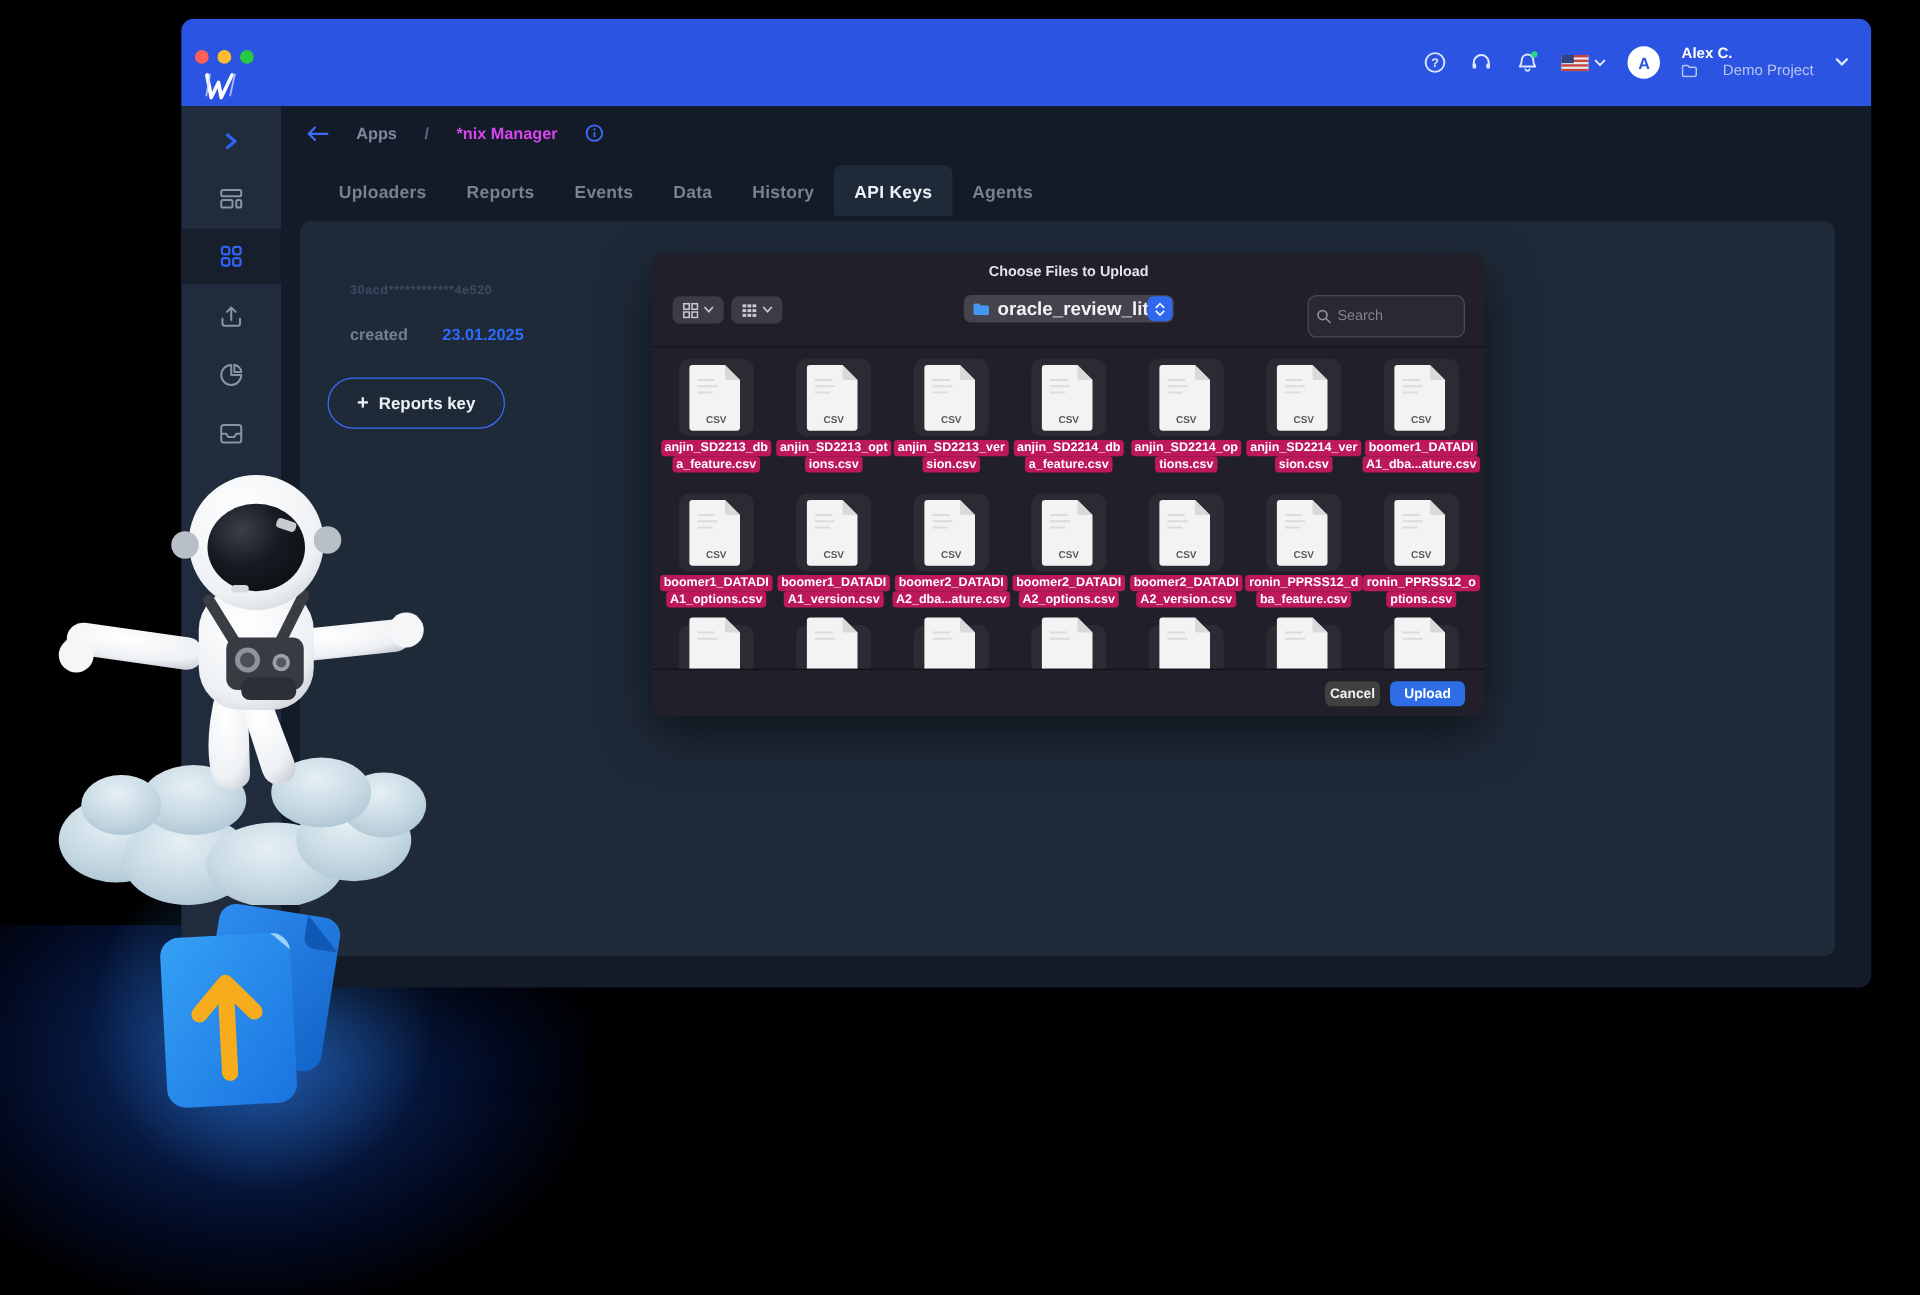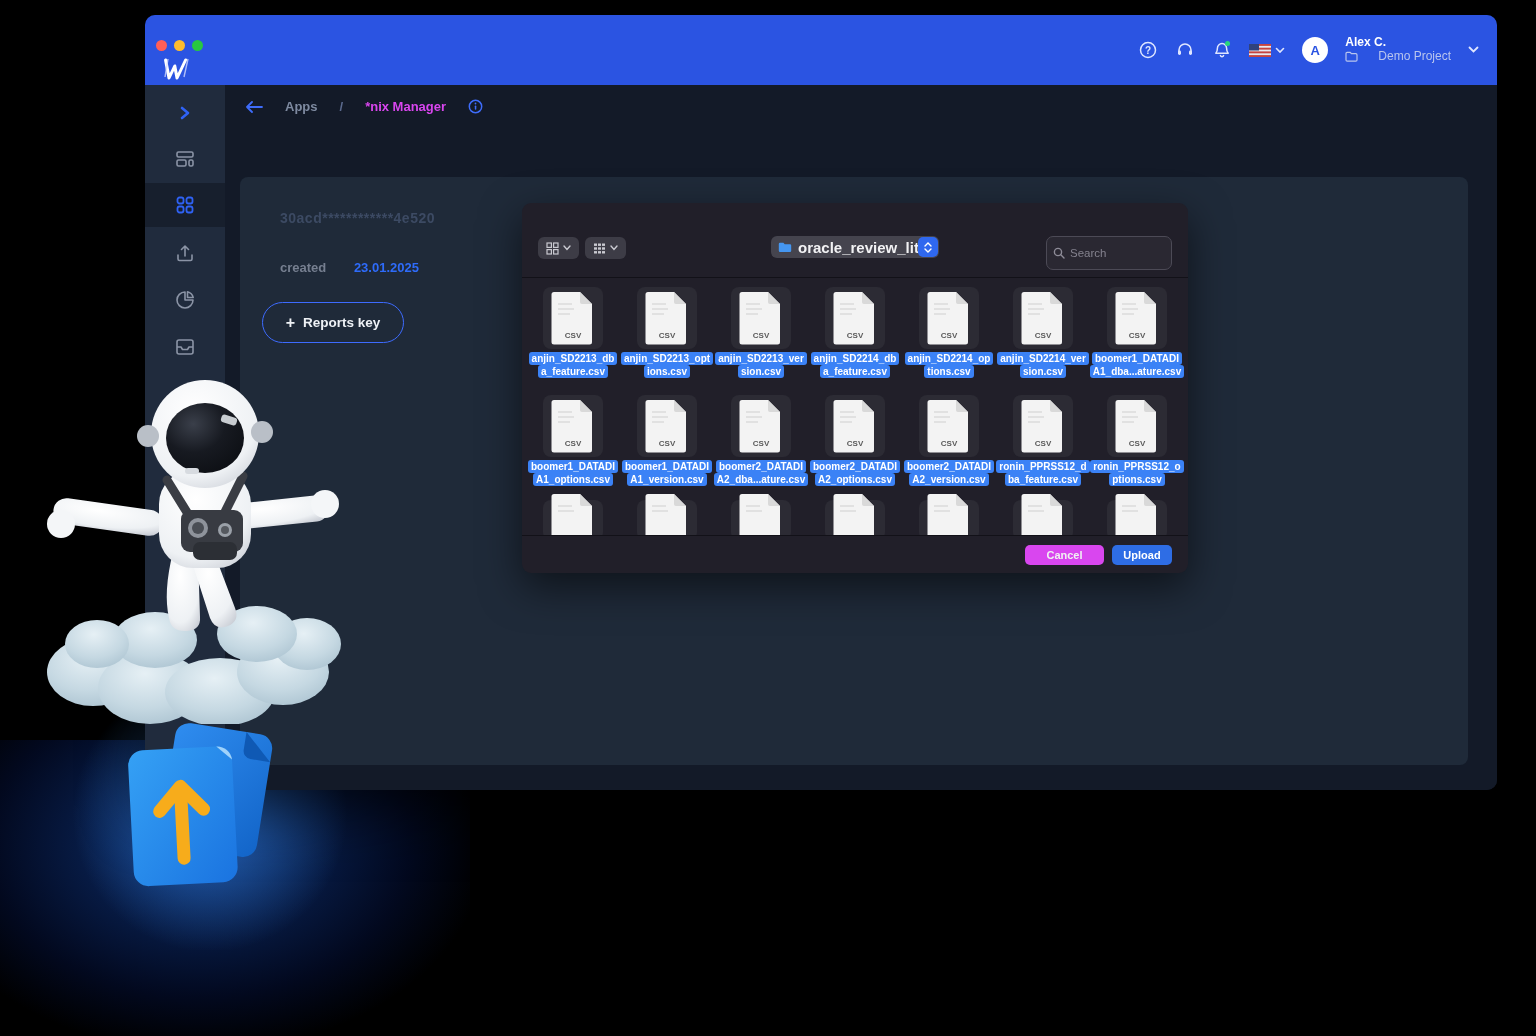--- a/index.html
+++ b/index.html
@@ -43,21 +43,21 @@
 
   .tabs { position:absolute; left:30px; top:47px; display:flex; }
   .tab { color:#77818f; font-size:14px; font-weight:bold; padding:13px 16px 12px;
     letter-spacing:.2px; border-radius:7px 7px 0 0; cursor:default; }
   .tab.active { color:#eef1f5; background:#1f2a39; }
 
   .panel { position:absolute; left:15px; top:92px; width:1228px; height:588px;
     background:#1f2a39; border-radius:8px; }
 
   
-  .key-masked { position:absolute; left:40px; top:33px; color:#3c4a63; font-size:14px;
+  .key-masked { position:absolute; left:40px; top:50px; color:#3c4a63; font-size:10px;
     font-weight:bold; letter-spacing:.5px; }
   .created-row { position:absolute; left:40px; top:83px; font-size:13px; font-weight:bold; }
   .created-label { color:#767f90; }
   .created-date { color:#2e6bfa; margin-left:24px; }
   .create-key-btn { position:absolute; left:22px; top:125px; width:142px; height:41px;
     border:1px solid #3d6bff; border-radius:21px; background:transparent; color:#eef1f5;
     font-size:13.5px; font-weight:bold; display:flex; align-items:center; justify-content:center; gap:8px;
     font-family:"Liberation Sans", sans-serif; cursor:pointer; }
   .plus { color:#eef1f5; font-size:16px; font-weight:bold; }
 
@@ -82,29 +82,29 @@
     color:#cfcfd6; font-size:11.5px; margin-left:5px; font-family:"Liberation Sans", sans-serif; }
   .search-box input::placeholder { color:#84828e; }
   .dlg-divider { position:absolute; left:0; top:74px; width:100%; height:1px; background:#121118; }
 
   .file-area { position:absolute; left:4px; top:75px; width:658px; height:257px; overflow:hidden; }
   .file-grid { display:grid; grid-template-columns:repeat(7, 94px); }
   .file-item { width:94px; height:108px; position:relative; display:flex; flex-direction:column; align-items:center; padding-top:9px; }
   .tile { width:60px; height:62px; background:#2c2b34; border-radius:8px;
     display:flex; align-items:center; justify-content:center; }
   .file-label { margin-top:3px; text-align:center; font-size:10px; font-weight:bold; line-height:13px; color:#fff; }
-  .file-label span { background:#3b82f6; border-radius:3px; padding:0 3px; display:inline-block; }
+  .file-label span { background:#be185d; border-radius:3px; padding:0 3px; display:inline-block; }
   .partial-row { display:grid; grid-template-columns:repeat(7, 94px); }
   .partial-item { width:94px; display:flex; justify-content:center; padding-top:6px; }
   .partial-item .tile { height:40px; }
 
   .dlg-footer { position:absolute; left:0; bottom:0; width:100%; height:38px;
     border-top:1px solid #121118; display:flex; align-items:center; justify-content:flex-end;
     gap:8px; padding-right:16px; }
-  .btn-cancel { width:79px; height:20px; background:#d946ef; border:none; border-radius:5px;
+  .btn-cancel { width:44px; height:20px; background:#404040; border:none; border-radius:5px;
     color:#f1f1f3; font-size:11px; font-weight:bold; font-family:"Liberation Sans", sans-serif; cursor:pointer; }
   .btn-upload { width:60px; height:20px; background:#2e6de5; border:none; border-radius:5px;
     color:#fff; font-size:11px; font-weight:bold; font-family:"Liberation Sans", sans-serif; cursor:pointer; }
 
   
   .glow-big { position:absolute; left:-30px; top:740px; width:500px; height:300px;
     background:radial-gradient(ellipse at 46% 35%, rgba(30,110,255,.45), rgba(10,40,140,.22) 55%, transparent 75%);
     pointer-events:none; }
   .glow-small { position:absolute; left:60px; top:690px; width:300px; height:260px;
     background:radial-gradient(circle at 50% 48%, rgba(60,150,255,.55), transparent 68%);
@@ -238,33 +238,43 @@
           <span class="bc-apps">Apps</span>
           <span class="bc-sep">/</span>
           <span class="bc-current">*nix Manager</span>
           <svg width="15" height="15" viewBox="0 0 15 15">
               <circle cx="7.5" cy="7.5" r="6.2" fill="none" stroke="#3e6cfa" stroke-width="1.5"></circle>
               <rect x="6.8" y="6.5" width="1.5" height="4.2" rx=".7" fill="#3e6cfa"></rect>
               <circle cx="7.5" cy="4.5" r=".9" fill="#3e6cfa"></circle>
             </svg>
         </div>
 
+        <div class="tabs">
+            <div class="tab">Uploaders</div>
+            <div class="tab">Reports</div>
+            <div class="tab">Events</div>
+            <div class="tab">Data</div>
+            <div class="tab">History</div>
+            <div class="tab active">API Keys</div>
+            <div class="tab">Agents</div>
+          </div>
 
         <div class="panel">
           <div class="key-masked">30acd************4e520</div>
           <div class="created-row">
             <span class="created-label">created</span>
             <span class="created-date">23.01.2025</span>
           </div>
           <button class="create-key-btn">
             <span class="plus">+</span>
             <span>Reports key</span>
           </button>
 
           <div class="dialog">
+            <div class="dlg-title">Choose Files to Upload</div>
 
             <div class="dlg-toolbar">
               <button class="view-btn">
                 <svg width="13" height="13" viewBox="0 0 13 13">
                     <rect x="1" y="1" width="4.4" height="4.4" fill="none" stroke="#c9c9d0" stroke-width="1.2"></rect>
                     <rect x="7.6" y="1" width="4.4" height="4.4" fill="none" stroke="#c9c9d0" stroke-width="1.2"></rect>
                     <rect x="1" y="7.6" width="4.4" height="4.4" fill="none" stroke="#c9c9d0" stroke-width="1.2"></rect>
                     <rect x="7.6" y="7.6" width="4.4" height="4.4" fill="none" stroke="#c9c9d0" stroke-width="1.2"></rect>
                   </svg>
                 <svg width="8" height="6" viewBox="0 0 8 6">

